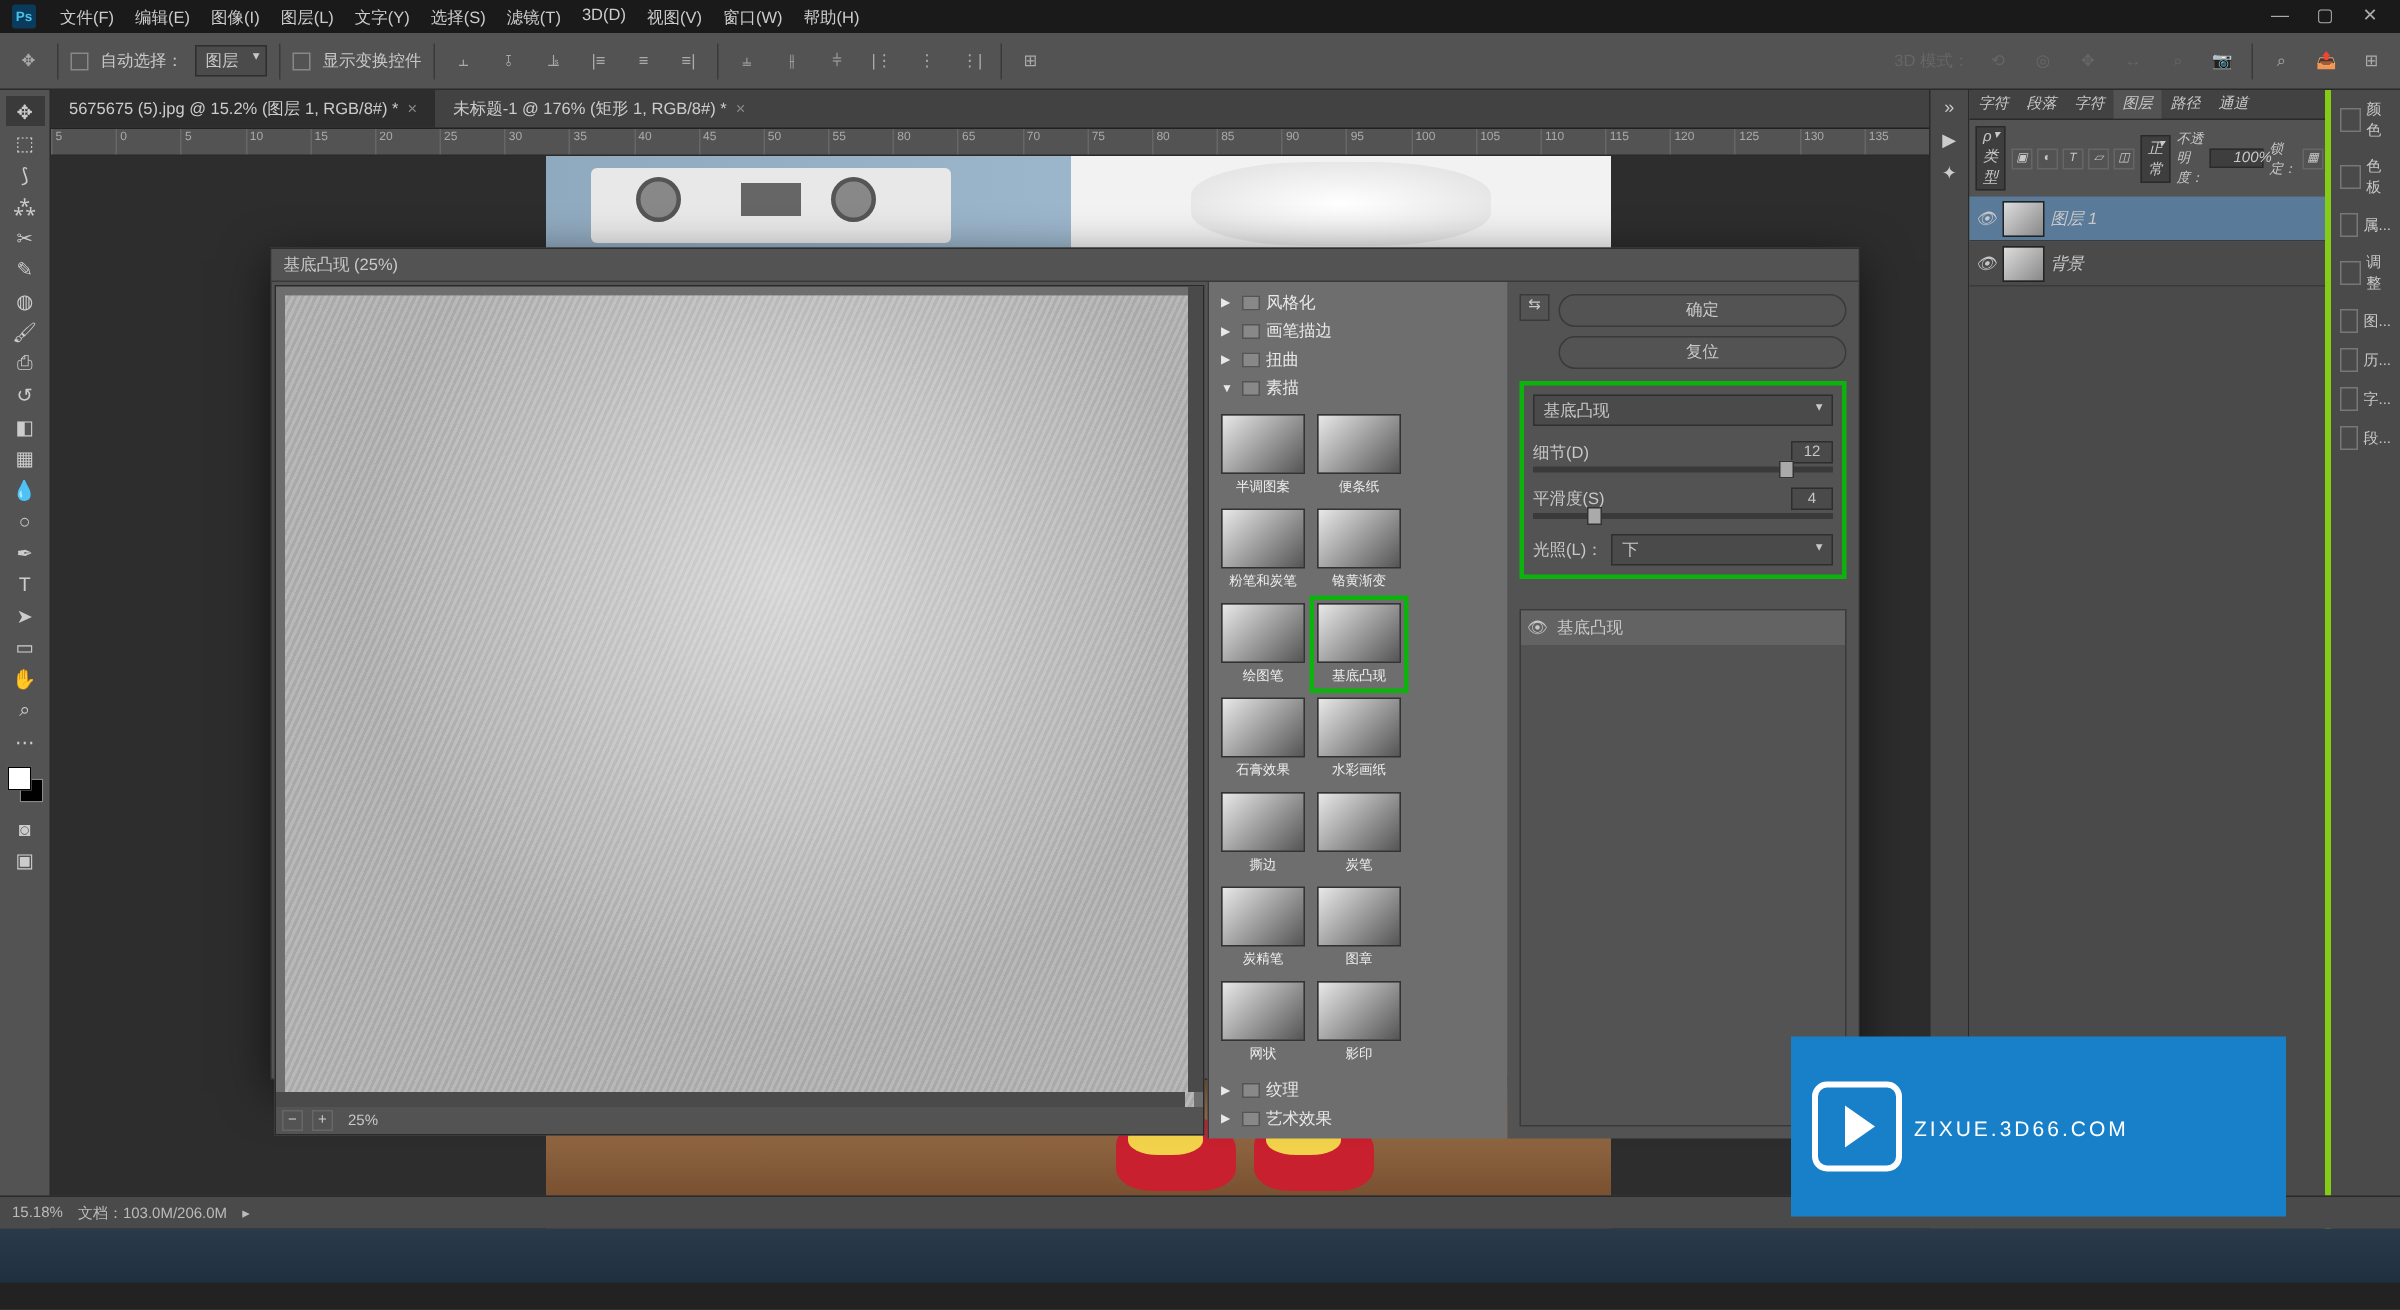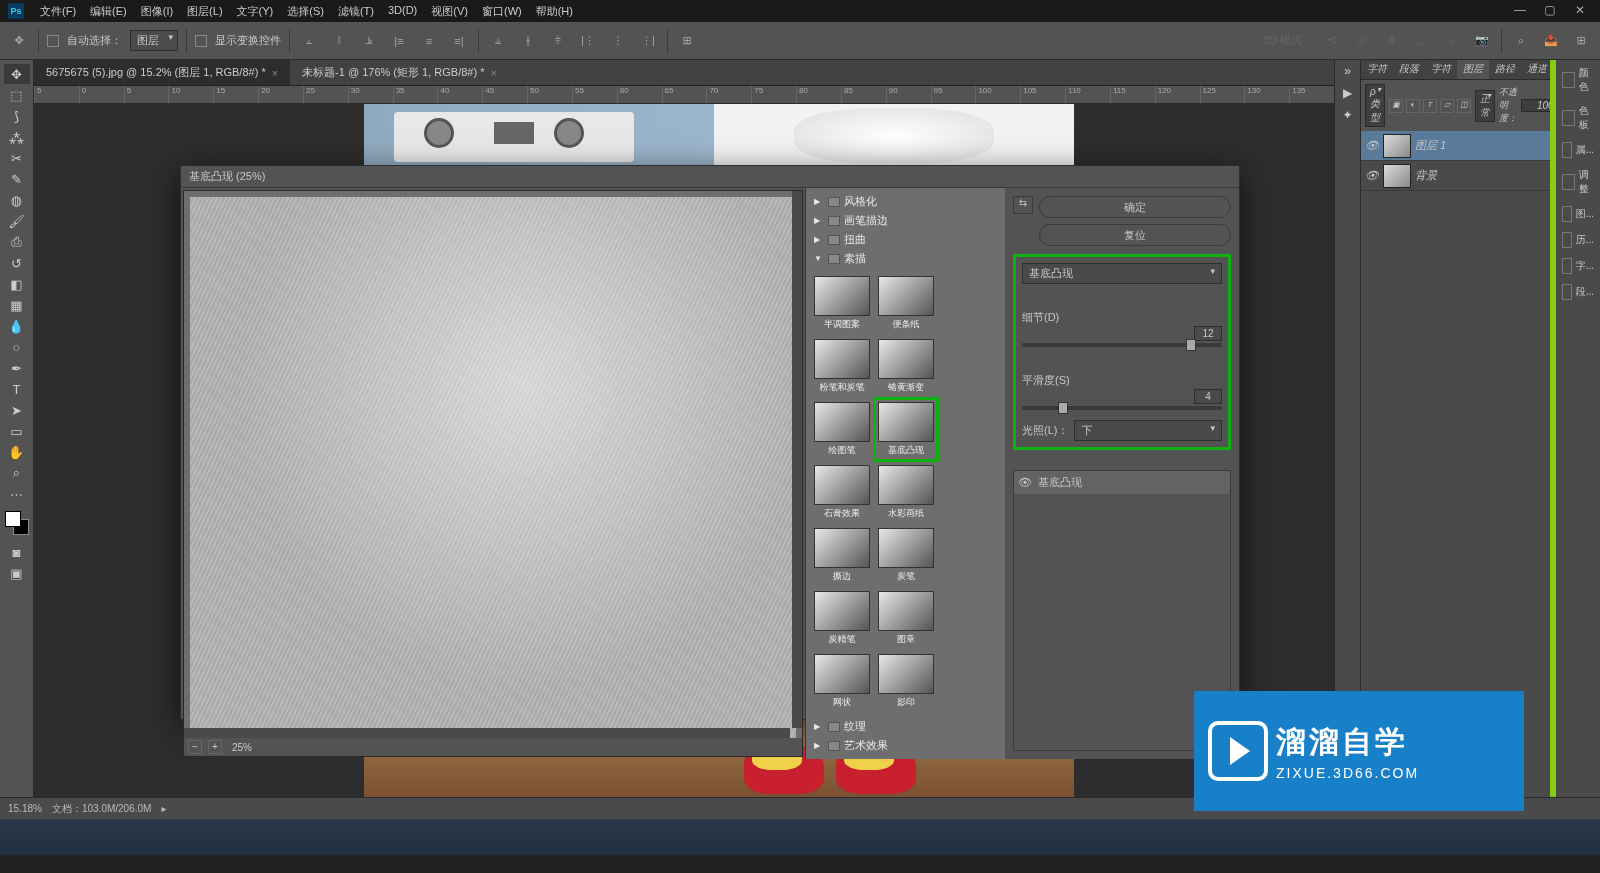--- a/index.html
+++ b/index.html
@@ -36,21 +36,21 @@
   .ruler-h { height: 18px; background: #535353; border-bottom: 1px solid #2a2a2a; display: flex; font-size: 8px; color: #aaa; overflow: hidden; }
   .ruler-h span { flex: 1; border-left: 1px solid #666; padding-left: 2px; }
   .canvas-area { flex: 1; position: relative; background: #2d2d2d; overflow: hidden; }
   .bg-img { position: absolute; top: 0; left: 330px; width: 710px; height: 720px; background: linear-gradient(180deg,#4a5768 0%, #4a5768 10%, #a67c52 85%, #6b4226 100%); }
   .bg-img .shoes { position: absolute; bottom: 10px; left: 380px; width: 200px; height: 70px; }
   .bg-img .shoe1,.bg-img .shoe2 { width: 80px; height: 50px; background: #c92030; border-radius: 40% 45% 30% 30%; display: inline-block; position: relative; }
   .bg-img .shoe1::before,.bg-img .shoe2::before { content:""; position:absolute; top:2px; left:8px; width:50px; height:24px; background:#f2d24a; border-radius: 50% 50% 40% 40%; }
   .bg-img .shoe2 { margin-left: 12px; }
   
   .right-dock { width: 190px; background: #535353; border-left: 1px solid #2a2a2a; display: flex; }
-  .right-strip { width: 50px; padding: 4px; display: flex; flex-direction: column; gap: 6px; border-left: 6px solid #84cc16; background:#4a4a4a; }
+  .right-strip { width: 50px; padding: 4px; display: flex; flex-direction: column; gap: 6px; border-left: 4px solid #84cc16; background:#4a4a4a;margin-left:48px; }
   .strip-item { display: flex; gap: 4px; align-items: center; font-size: 10px; padding: 2px; }
   .strip-item .ic { width: 16px; height: 16px; border: 1px solid #777; }
   .main-panels { flex: 1; display: flex; flex-direction: column; font-style: italic; }
   
   .layers-panel { background: #535353; flex: 1; display: flex; flex-direction: column; }
   .panel-tabs { display: flex; height: 20px; border-bottom: 1px solid #2a2a2a; background: #424242; }
   .panel-tabs span { padding: 2px 6px; font-size: 10px; }
   .panel-tabs span.active { background: #535353; }
   .layer-opts { padding: 4px; font-size: 10px; display: flex; flex-direction: row; gap: 4px; }
   .layer-opts .row { display: flex; align-items: center; gap: 4px; }
@@ -99,21 +99,21 @@
   .controls-pane { flex: 1; background: #535353; padding: 8px; display: flex; flex-direction: column; gap: 8px; }
   .cp-top { display: flex; gap: 6px; align-items: flex-start; }
   .cp-swap { width: 20px; height: 18px; border: 1px solid #3a3a3a; font-size: 10px; text-align: center; }
   .cp-btns { flex: 1; display: flex; flex-direction: column; gap: 6px; }
   .pill-btn { height: 22px; border: 1px solid #3a3a3a; border-radius: 11px; text-align: center; line-height: 20px; font-size: 11px; background: #535353; }
   
   .settings-box { border: 3px solid #0db30d; padding: 6px; display: flex; flex-direction: column; gap: 10px; }
   .sbox-dd { background: #4a4a4a; border: 1px solid #2e2e2e; padding: 2px 6px; font-size: 11px; position: relative; }
   .sbox-dd::after { content: "▾"; position: absolute; right: 6px; top: 2px; font-size: 9px; }
   .srow { display: flex; align-items: center; justify-content: space-between; font-size: 11px; gap: 28px; }
-  .srow .sval { width: 28px; background: #4a4a4a; border: 1px solid #2e2e2e; text-align: center; padding: 1px; font-size: 10px; margin-top: 32px; }
+  .srow .sval { width: 28px; background: #4a4a4a; border: 1px solid #2e2e2e; text-align: center; padding: 1px; font-size: 10px; }
   .slider { height: 4px; background: #3a3a3a; position: relative; margin-top: 2px; }
   .slider .thumb-h { position: absolute; top: -4px; width: 10px; height: 12px; background: #aaa; border: 1px solid #333; }
   .light-row { display: flex; align-items: center; gap: 6px; font-size: 11px; }
   .light-row .sbox-dd { flex: 1; }
   
   .applied-list { flex: 1; background: #535353; border: 1px solid #3a3a3a; margin-top: 12px; }
   .applied-item { display: flex; align-items: center; gap: 6px; padding: 4px; background: #636363; font-size: 11px; }
   .applied-item .eye { font-size: 11px; }
   
   .statusbar { position: absolute; bottom: 54px; left: 0; right: 0; height: 22px; background: #4a4a4a; border-top: 1px solid #2a2a2a; display: flex; align-items: center; gap: 10px; padding: 0 8px; font-size: 10px; color: #bbb; z-index: 5; }
@@ -528,20 +528,19 @@
 
 <div class="statusbar">
   <span>15.18%</span>
   <span>文档：103.0M/206.0M</span>
   <span>▸</span>
 </div>
 
 <div class="watermark">
   <div class="play"></div>
   <div class="txt">
-    <div class="t1">溜溜自学</div>
     <div class="t2">ZIXUE.3D66.COM</div>
   </div>
 </div>
 
 <div class="taskbar">
     <div class="taskbar-inner"></div>
   </div>
 
 </body></html>

